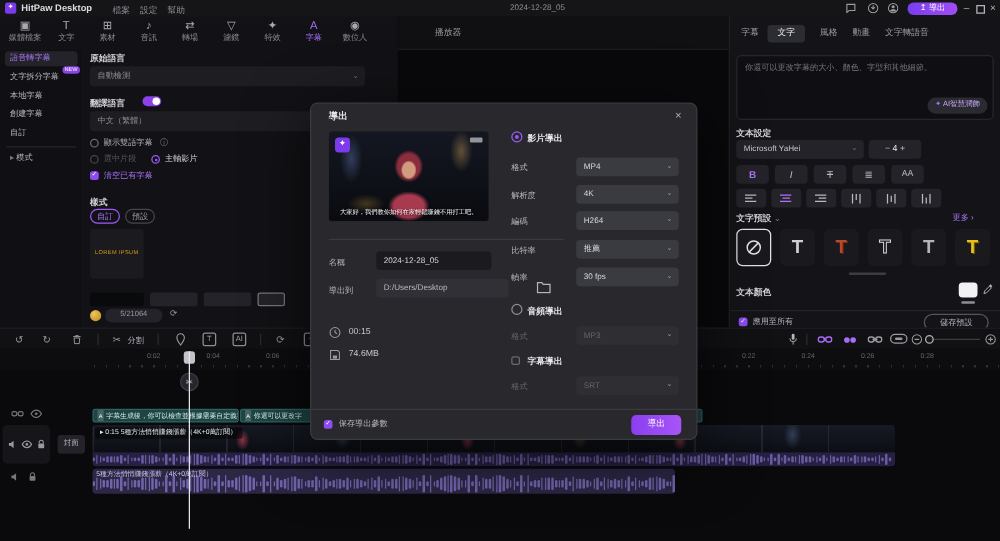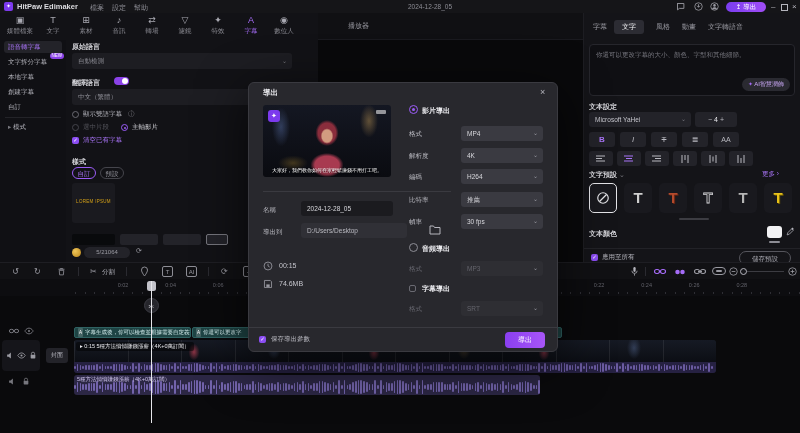--- a/index.html
+++ b/index.html
@@ -69,21 +69,21 @@
   .chev{font-size:6px;}
   svg{display:block;}
 </style>
 </head>
 <body>
 
 <div id="app">
 
   <div id="titlebar" class="abs">
     <div class="abs" style="left:4px;top:2px;width:9px;height:9px;background:#7c3aed;border-radius:2px;color:#fff;font-size:6px;line-height:9px;text-align:center;">✦</div>
-    <div class="abs" style="left:17px;top:2px;font-size:7.5px;font-weight:bold;color:#dcdce0;">HitPaw Edimaker</div>
+    <div class="abs" style="left:17px;top:2px;font-size:7.5px;font-weight:bold;color:#dcdce0;">HitPaw Desktop</div>
     <div class="abs menu" style="left:90px;top:3px;">檔案</div>
     <div class="abs menu" style="left:112px;top:3px;">設定</div>
     <div class="abs menu" style="left:134px;top:3px;">幫助</div>
     <div class="abs" style="left:370px;top:3px;width:120px;text-align:center;font-size:6.5px;color:#8d8d95;">2024-12-28_05</div>
     <div class="abs" style="left:676px;top:2px;">
         <svg width="9" height="9" viewBox="0 0 24 24">
           <path d="M3 4h18v13H9l-5 4V4z" fill="none" stroke="#9a9aa2" stroke-width="2.4"></path>
         </svg>
       </div>
     <div class="abs" style="left:694px;top:2px;">

